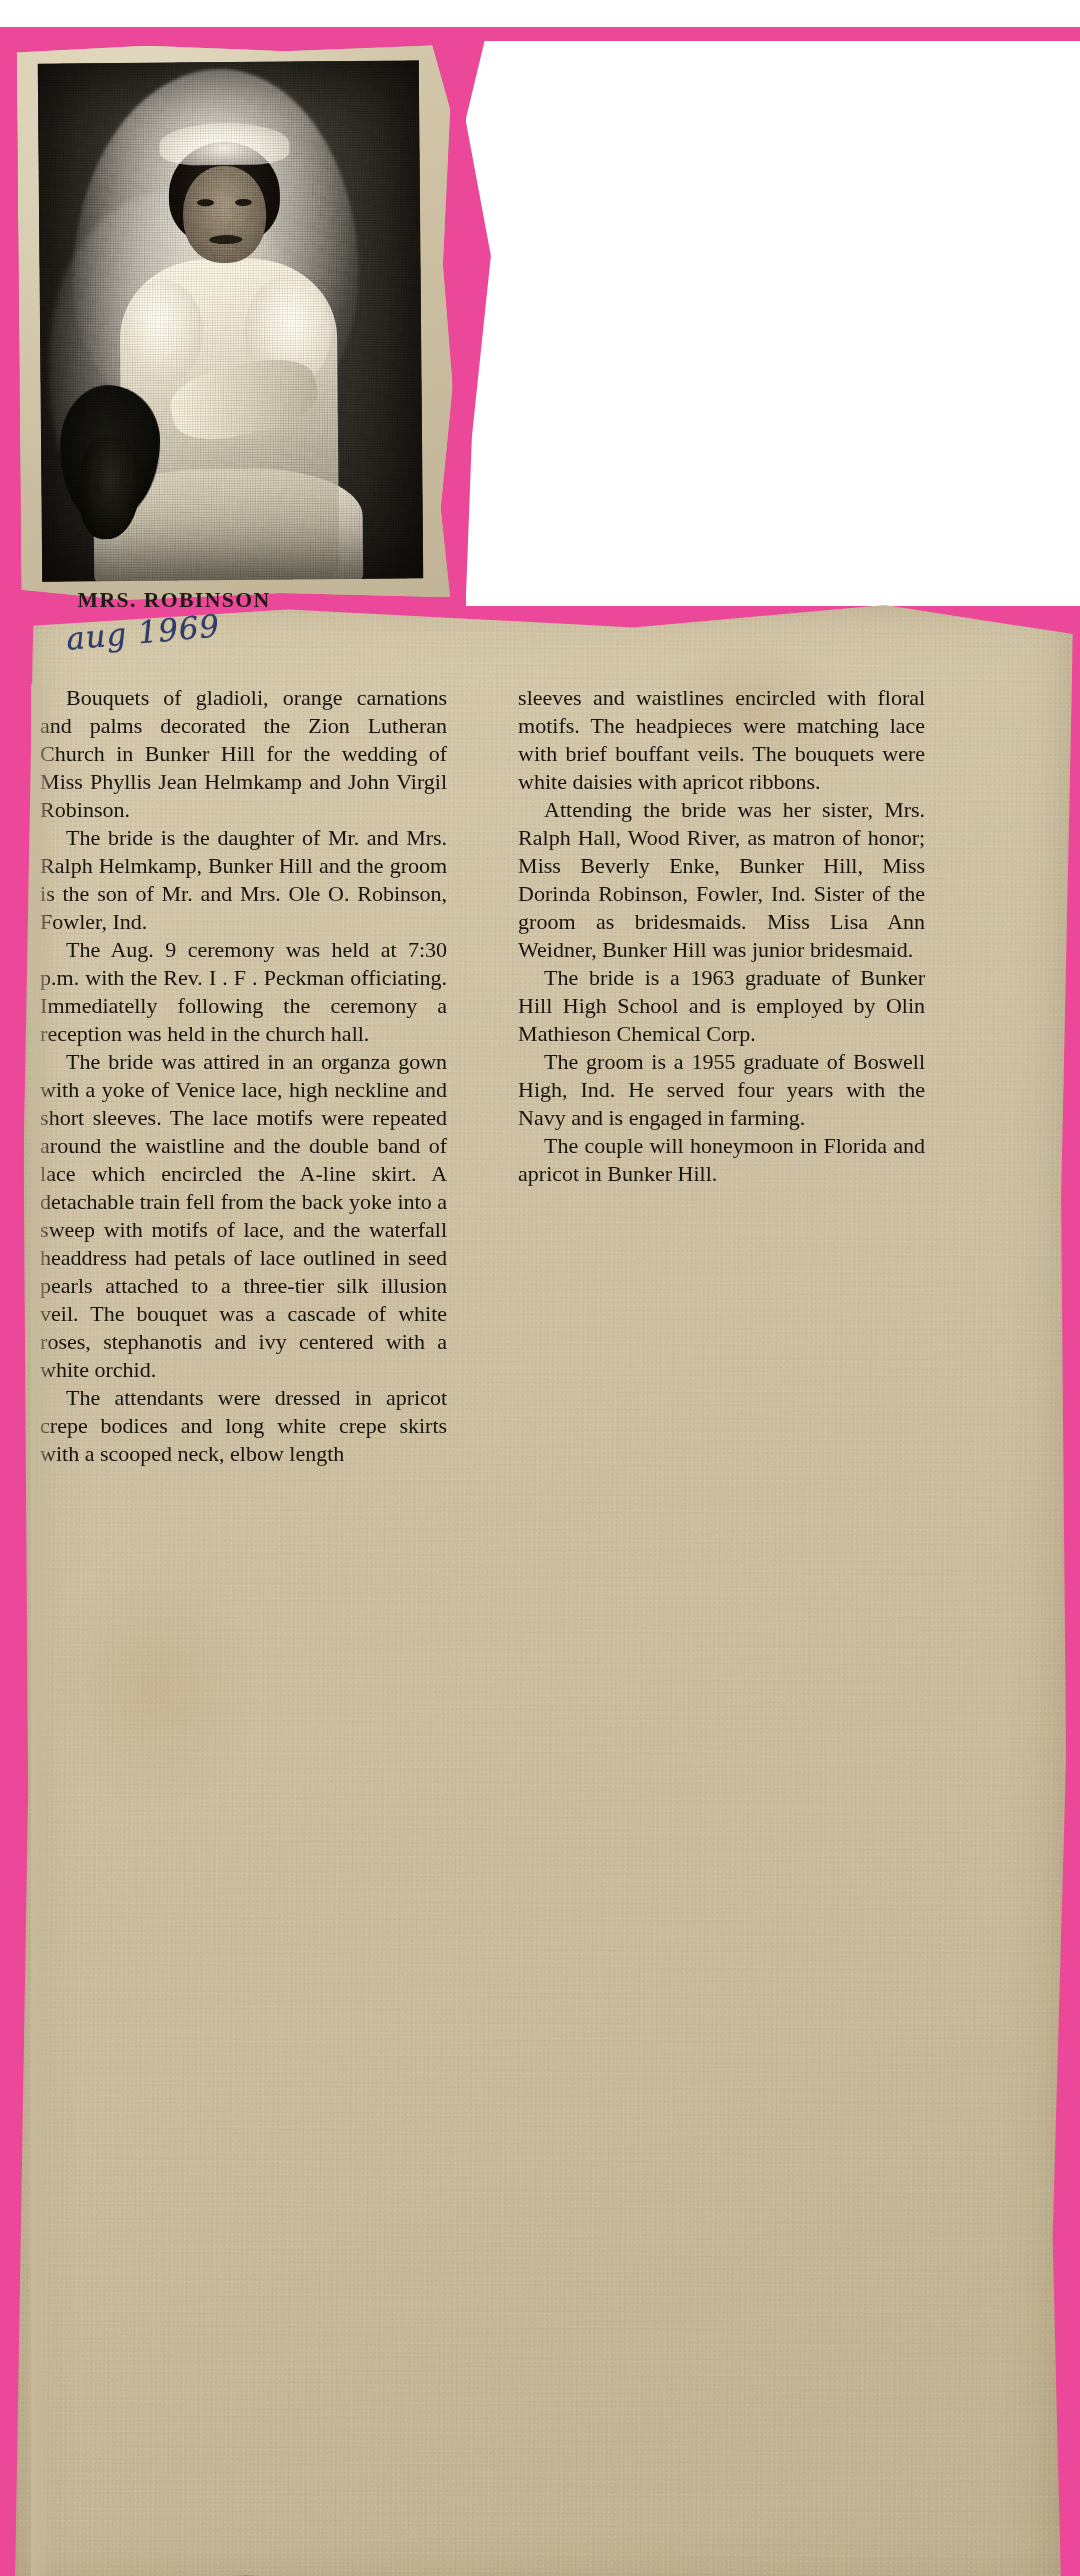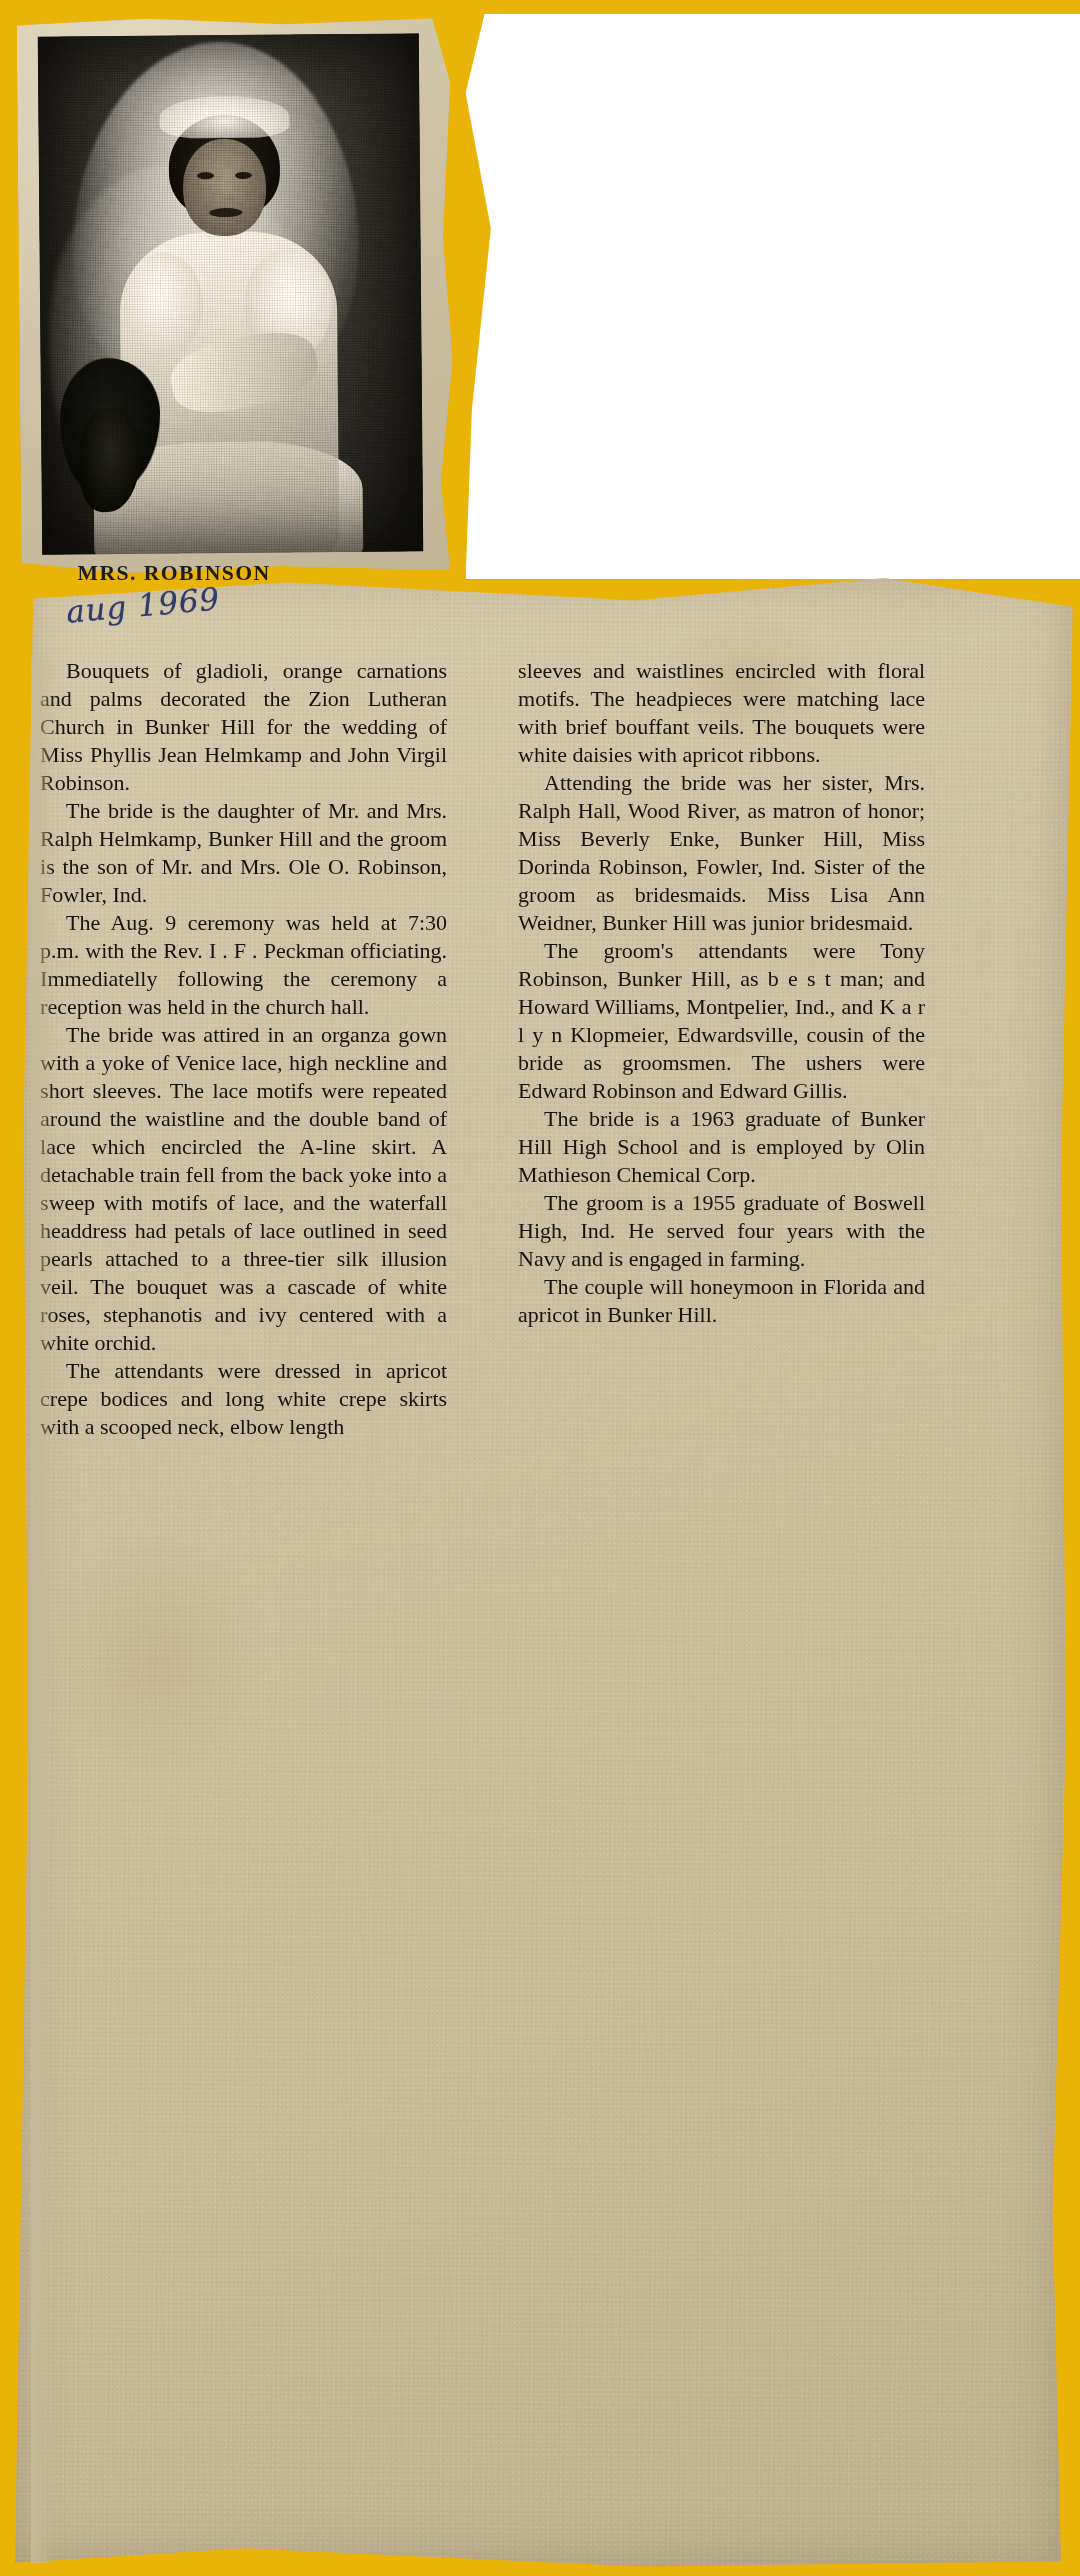--- a/index.html
+++ b/index.html
@@ -12,21 +12,22 @@
     height: 2576px;
     position: relative;
     font-family: "Liberation Serif", serif;
     overflow: hidden;
   }
 
   
   .page {
     position: absolute;
     inset: 0;
-    background: #eab308;
+    background: #ec4899;
+    margin-top: 27px;
   }
 
   
   .clipping {
     position: absolute;
     left: 15.6px;
     top: 14px;
     width: 1052px;
     height: 2555px;
   }
@@ -367,21 +368,20 @@
         <p>Bouquets of gladioli, orange carnations and palms decorated the Zion Lutheran Church in Bunker Hill for the wedding of Miss Phyllis Jean Helmkamp and John Virgil Robinson.</p>
         <p>The bride is the daughter of Mr. and Mrs. Ralph Helmkamp, Bunker Hill and the groom is the son of Mr. and Mrs. Ole O. Robinson, Fowler, Ind.</p>
         <p>The Aug. 9 ceremony was held at 7:30 p.m. with the Rev. I . F .  Peckman officiating. Immediatelly following the ceremony a reception was held in the church hall.</p>
         <p>The bride was attired in an organza gown with a yoke of Venice lace, high neckline and short sleeves. The lace motifs were repeated around the waistline and the double band of lace which encircled the A-line skirt. A detachable train fell from the back yoke into a sweep with motifs of lace, and the waterfall headdress had petals of lace outlined in seed pearls attached to a three-tier silk illusion veil. The bouquet was a cascade of white roses, stephanotis and ivy centered with a white orchid.</p>
         <p>The attendants were dressed in apricot crepe bodices and long white crepe skirts with a scooped neck, elbow length</p>
       </div>
 
       <div class="col right">
         <p class="cont">sleeves and waistlines encircled with floral motifs. The headpieces were matching lace with brief bouffant veils. The bouquets were white daisies with apricot ribbons.</p>
         <p>Attending the bride was her sister, Mrs. Ralph Hall, Wood River, as matron of honor; Miss Beverly Enke, Bunker Hill, Miss Dorinda Robinson, Fowler, Ind. Sister of the groom as bridesmaids. Miss Lisa Ann Weidner, Bunker Hill was junior bridesmaid.</p>
-        <p>The groom's attendants were Tony Robinson, Bunker Hill, as b e s t  man; and Howard Williams, Montpelier, Ind., and K a r l y n  Klopmeier, Edwardsville, cousin of the bride as groomsmen. The ushers were Edward Robinson and Edward Gillis.</p>
         <p>The bride is a 1963 graduate of Bunker Hill High School and is employed by Olin Mathieson Chemical Corp.</p>
         <p>The groom is a 1955 graduate of Boswell High, Ind. He served four years with the Navy and is engaged in farming.</p>
         <p>The couple will honeymoon in Florida and apricot in Bunker Hill.</p>
       </div>
 
     </div>
 
     <div class="fade-left"></div>
     <div class="tear-right"></div>
 

